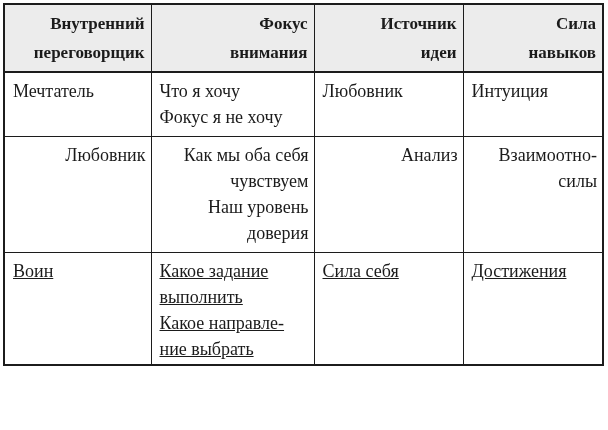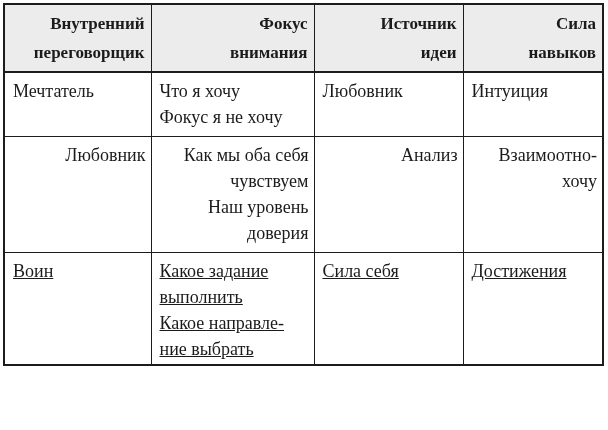--- a/index.html
+++ b/index.html
@@ -79,21 +79,21 @@
       <td>Интуиция</td>
     </tr>
     <tr class="r-tall3">
       <td>Любовник</td>
       <td>Как мы оба себя
 чувствуем
 Наш уровень
 доверия</td>
       <td>Анализ</td>
       <td>Взаимоотно-
-хочу</td>
+силы</td>
     </tr>
     <tr class="r-tall4">
       <td>Воин</td>
       <td>Какое задание
 выполнить
 Какое направле-
 ние выбрать</td>
       <td>Сила себя</td>
       <td>Достижения</td>
     </tr>

